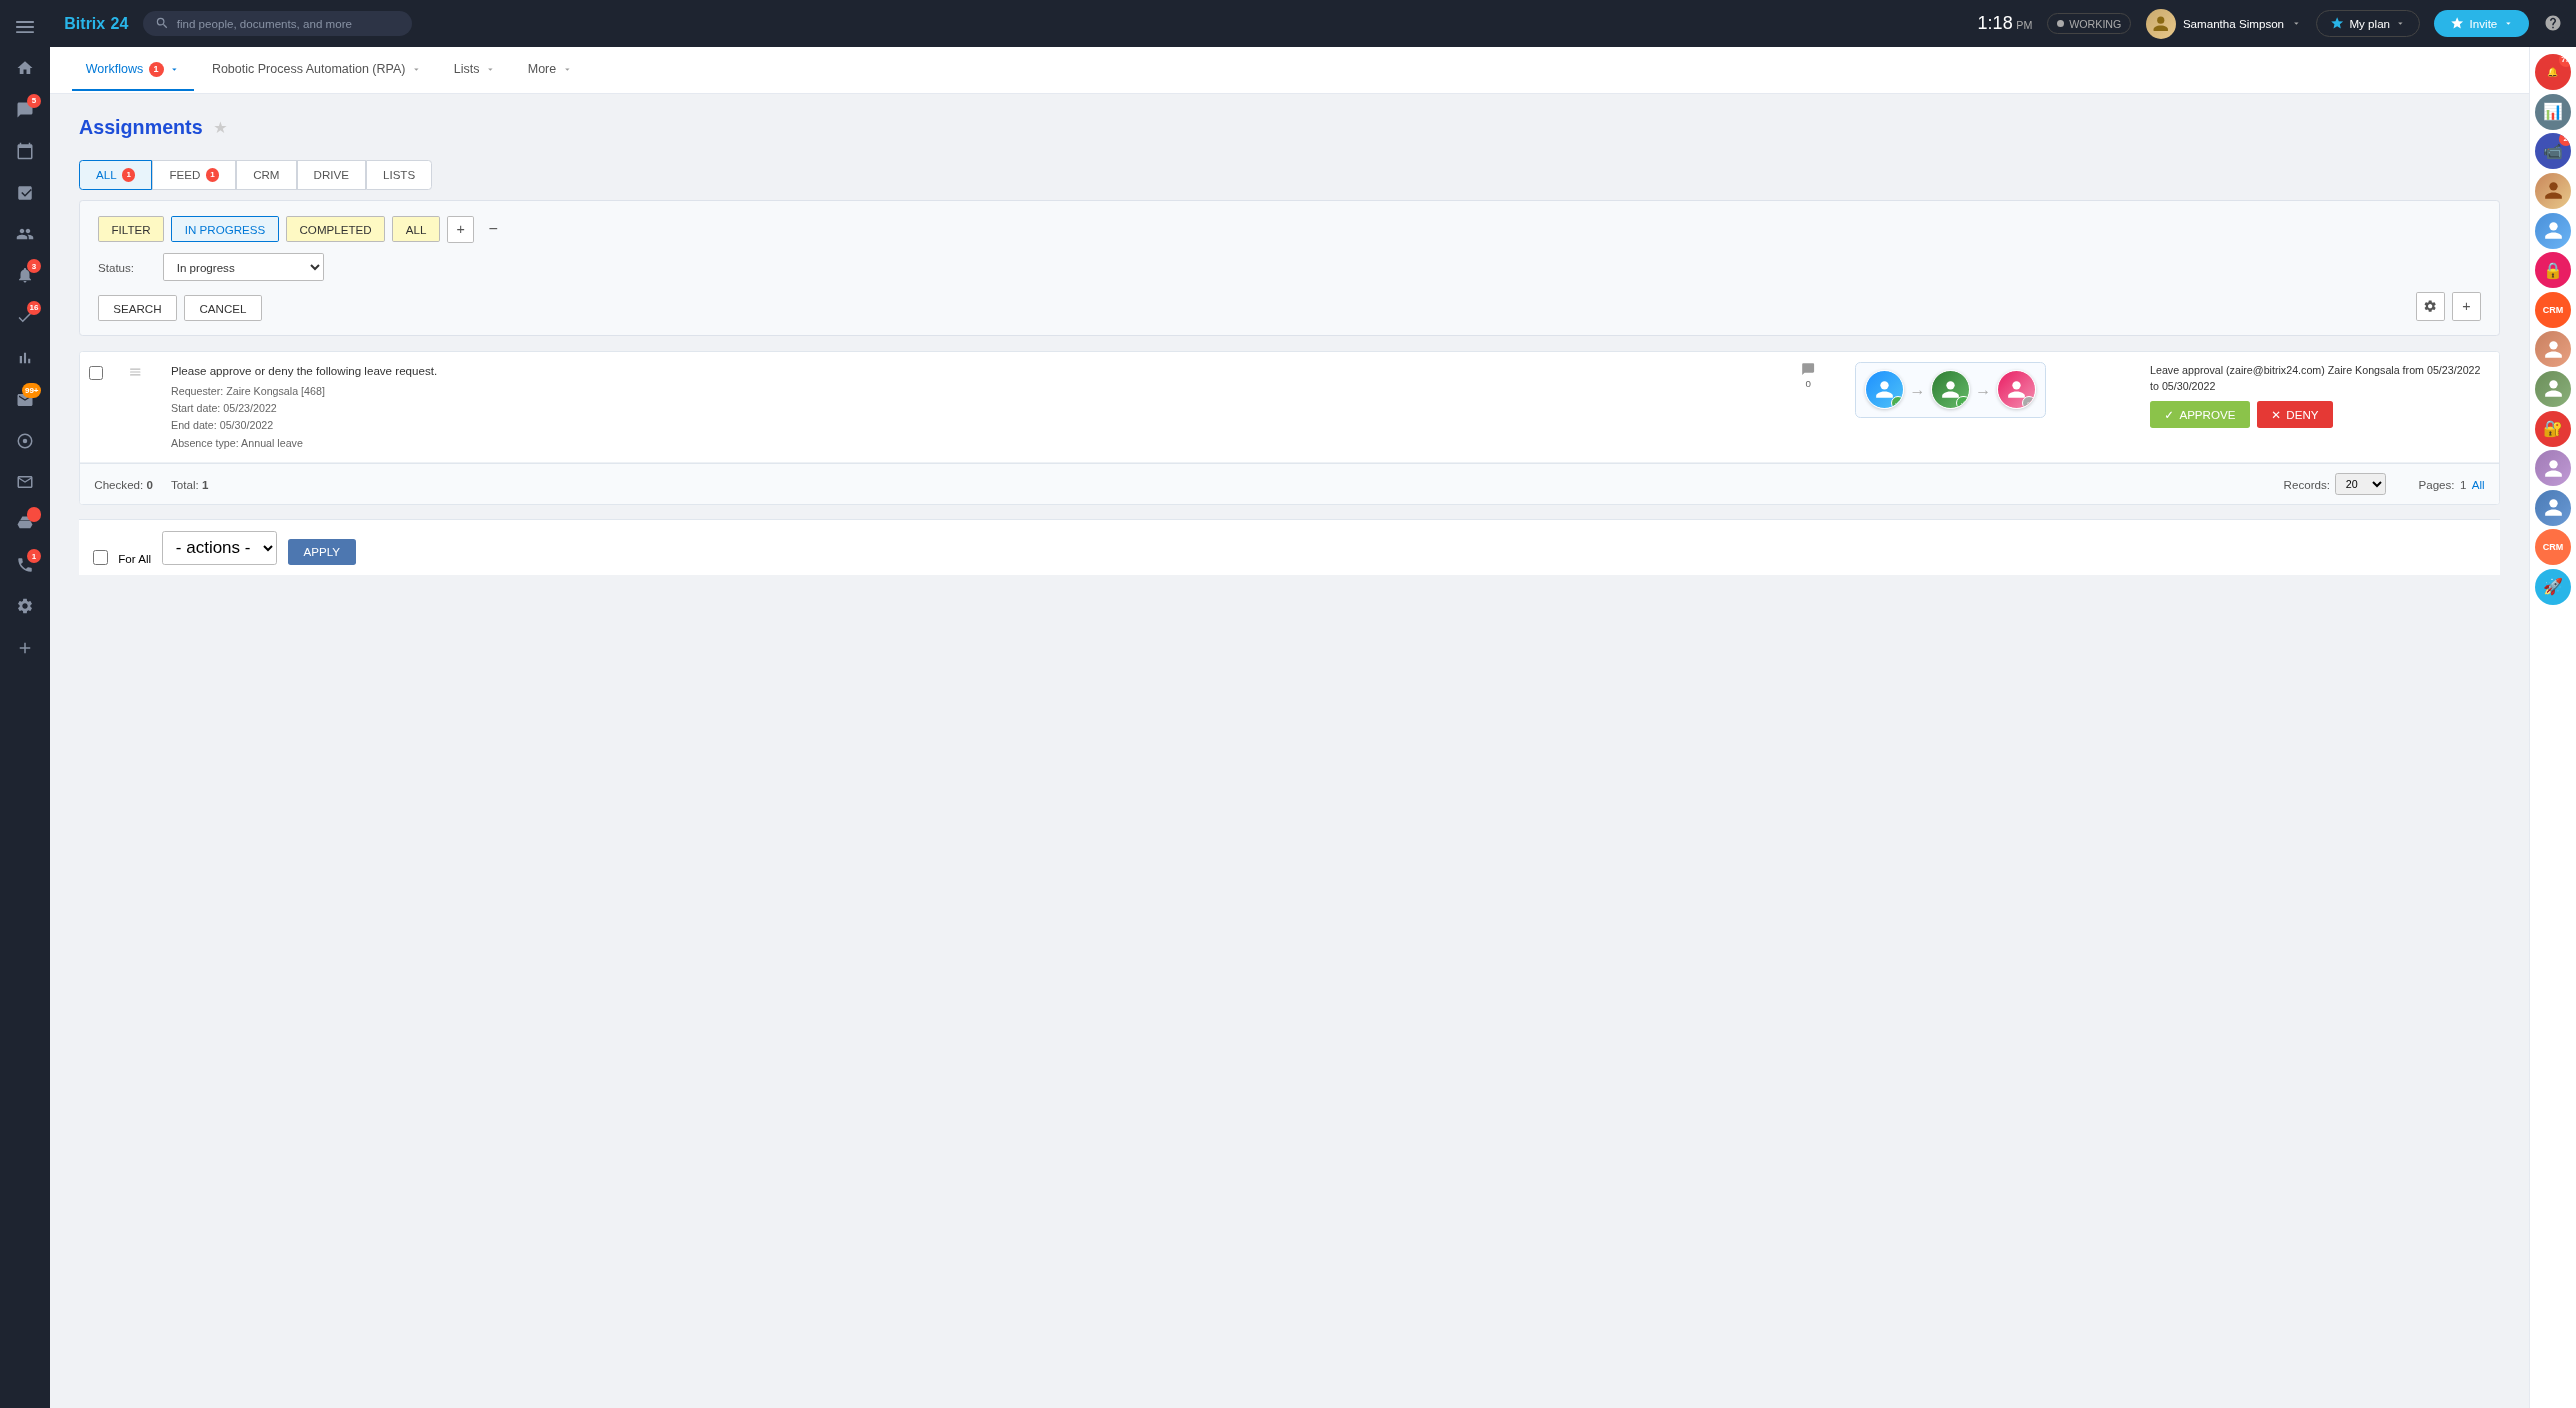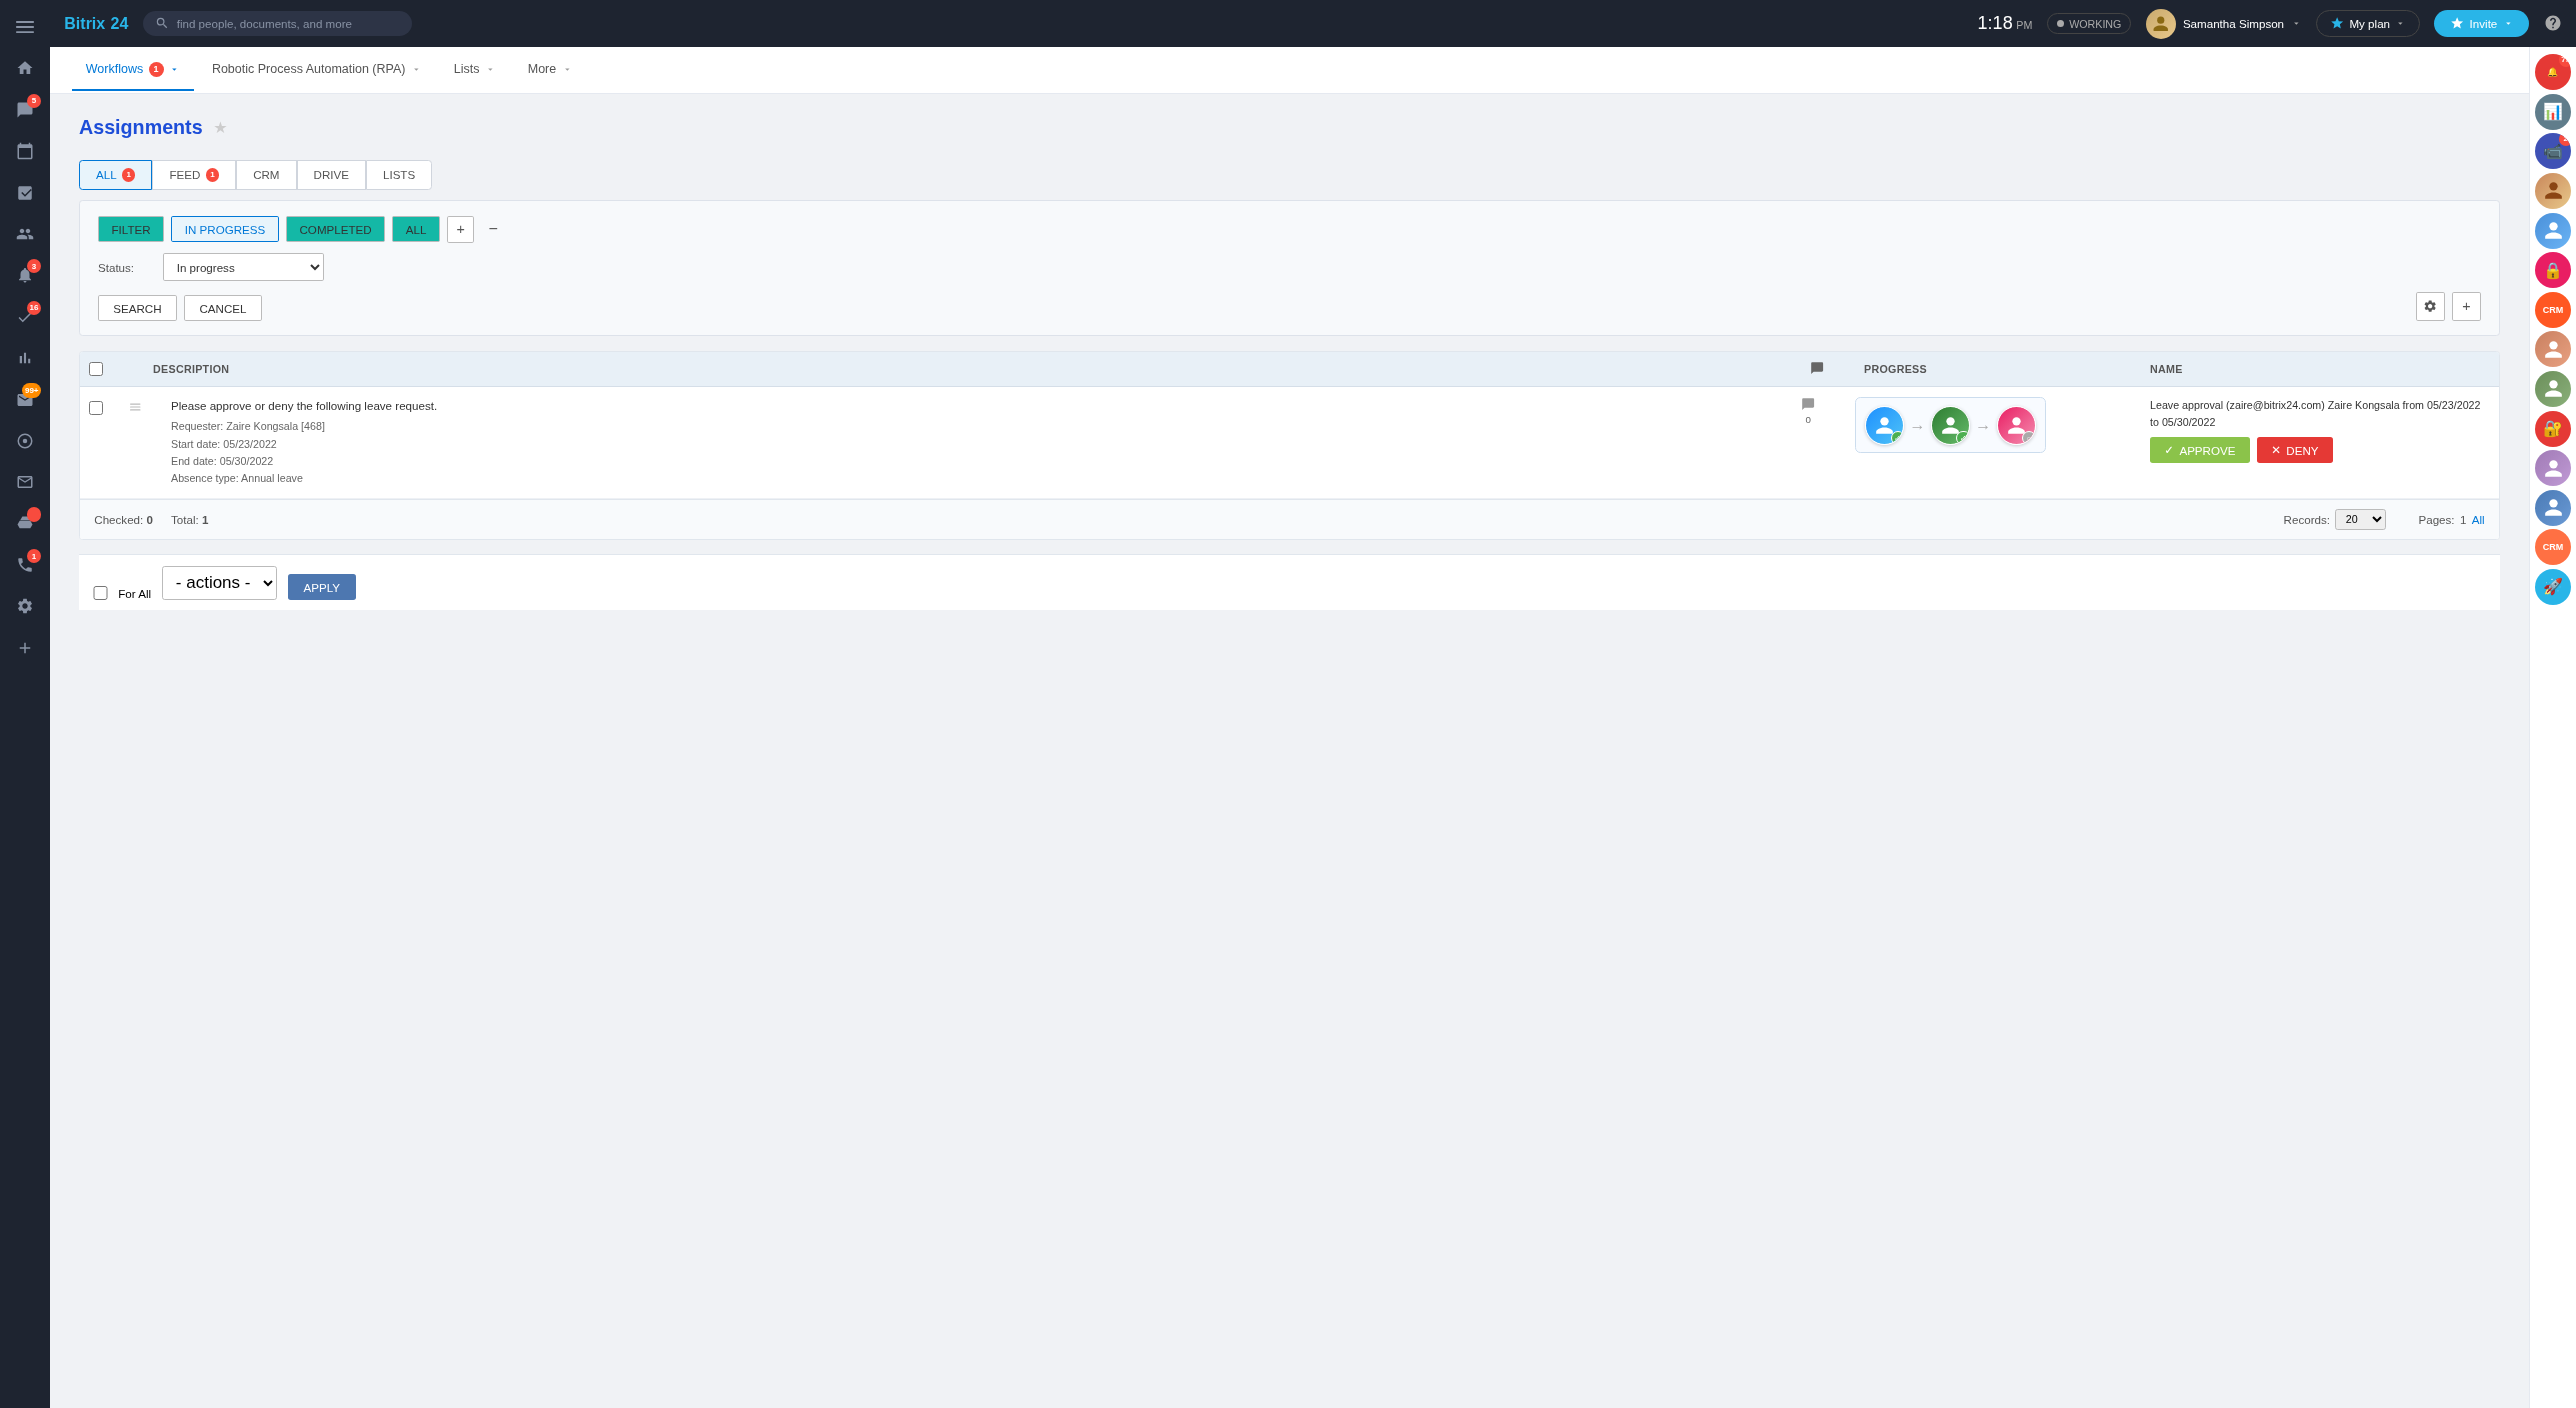--- a/index.html
+++ b/index.html
@@ -296,21 +296,21 @@
       gap: 10.7px;
     }
     .filter-toolbar {
       display: flex;
       align-items: center;
       gap: 7.2px;
       flex-wrap: wrap;
     }
     .btn-filter {
       border: 0.9px solid #bbb;
-      background: #14b8a6;
+      background: #fef9c3;
       padding: 5.4px 12.5px;
       cursor: pointer;
       font-size: 11.6px;
       border-radius: 1.8px;
       color: #333;
     }
     .btn-filter.active { background: #e8f4fb; border-color: #0078d7; color: #0078d7; }
     .btn-add { border: 0.9px solid #bbb; background: #fff; width: 27px; height: 27px; display: flex; align-items: center; justify-content: center; cursor: pointer; border-radius: 1.8px; font-size: 14.3px; color: #555; }
     .btn-minus { border: none; background: transparent; cursor: pointer; font-size: 16px; color: #555; margin-left: 7.2px; }
 
@@ -817,34 +817,20 @@
             <div class="btn-gear" style="margin-left: auto;">
               <svg width="14.3" height="14.3" viewBox="0 0 24 24" fill="#555">
                   <path d="M19.14 12.94c.04-.3.06-.61.06-.94s-.02-.64-.07-.94l2.03-1.58c.18-.14.23-.41.12-.61l-1.92-3.32c-.12-.22-.37-.29-.59-.22l-2.39.96c-.5-.38-1.03-.7-1.62-.94l-.36-2.54c-.04-.24-.24-.41-.48-.41h-3.84c-.24 0-.43.17-.47.41l-.36 2.54c-.59.24-1.13.57-1.62.94l-2.39-.96c-.22-.08-.47 0-.59.22L2.74 8.87c-.12.21-.08.47.12.61l2.03 1.58c-.05.3-.09.63-.09.94s.02.64.07.94l-2.03 1.58c-.18.14-.23.41-.12.61l1.92 3.32c.12.22.37.29.59.22l2.39-.96c.5.38 1.03.7 1.62.94l.36 2.54c.05.24.24.41.48.41h3.84c.24 0 .44-.17.47-.41l.36-2.54c.59-.24 1.13-.56 1.62-.94l2.39.96c.22.08.47 0 .59-.22l1.92-3.32c.12-.22.07-.47-.12-.61l-2.01-1.58zM12 15.6c-1.98 0-3.6-1.62-3.6-3.6s1.62-3.6 3.6-3.6 3.6 1.62 3.6 3.6-1.62 3.6-3.6 3.6z"></path>
                 </svg>
             </div>
             <div class="btn-plus-sm">+</div>
           </div>
         </div>
 
         <div class="data-table">
-          <div class="table-header">
-            <div class="th" style="display:flex;align-items:center;justify-content:center;">
-              <input type="checkbox" class="checkbox" style="">
-            </div>
-            <div class="th"></div>
-            <div class="th">Description</div>
-            <div class="th">
-              <svg width="14.3" height="14.3" viewBox="0 0 24 24" fill="#666">
-                  <path d="M20 2H4c-1.1 0-2 .9-2 2v18l4-4h14c1.1 0 2-.9 2-2V4c0-1.1-.9-2-2-2z"></path>
-                </svg>
-            </div>
-            <div class="th">Progress</div>
-            <div class="th">Name</div>
-          </div>
 
           <div class="table-row-data">
             <div class="td" style="justify-content:center;align-items:center;padding-top:3.6px;">
               <input type="checkbox" class="checkbox" style="">
             </div>
             <div class="td" style="align-items:center;padding-top:3.6px;">
               <svg width="14.3" height="14.3" viewBox="0 0 24 24" fill="#bbb">
                   <rect y="4" width="18" height="2" rx="1"></rect>
                   <rect y="9" width="18" height="2" rx="1"></rect>
                   <rect y="14" width="18" height="2" rx="1"></rect>

